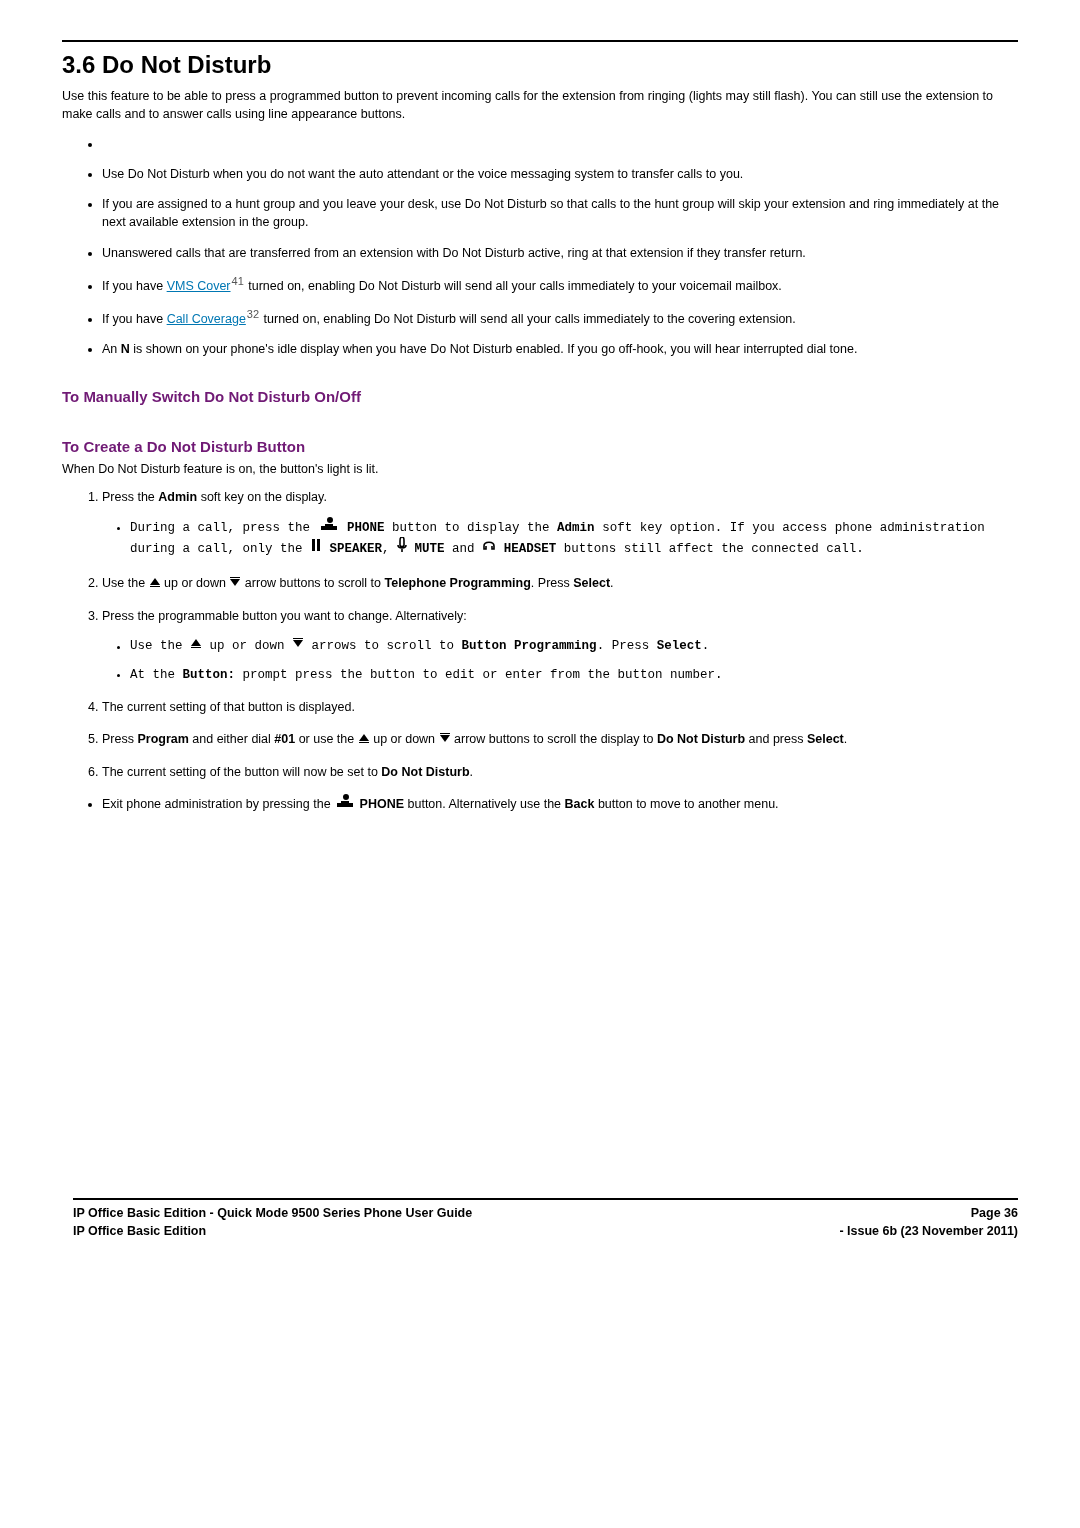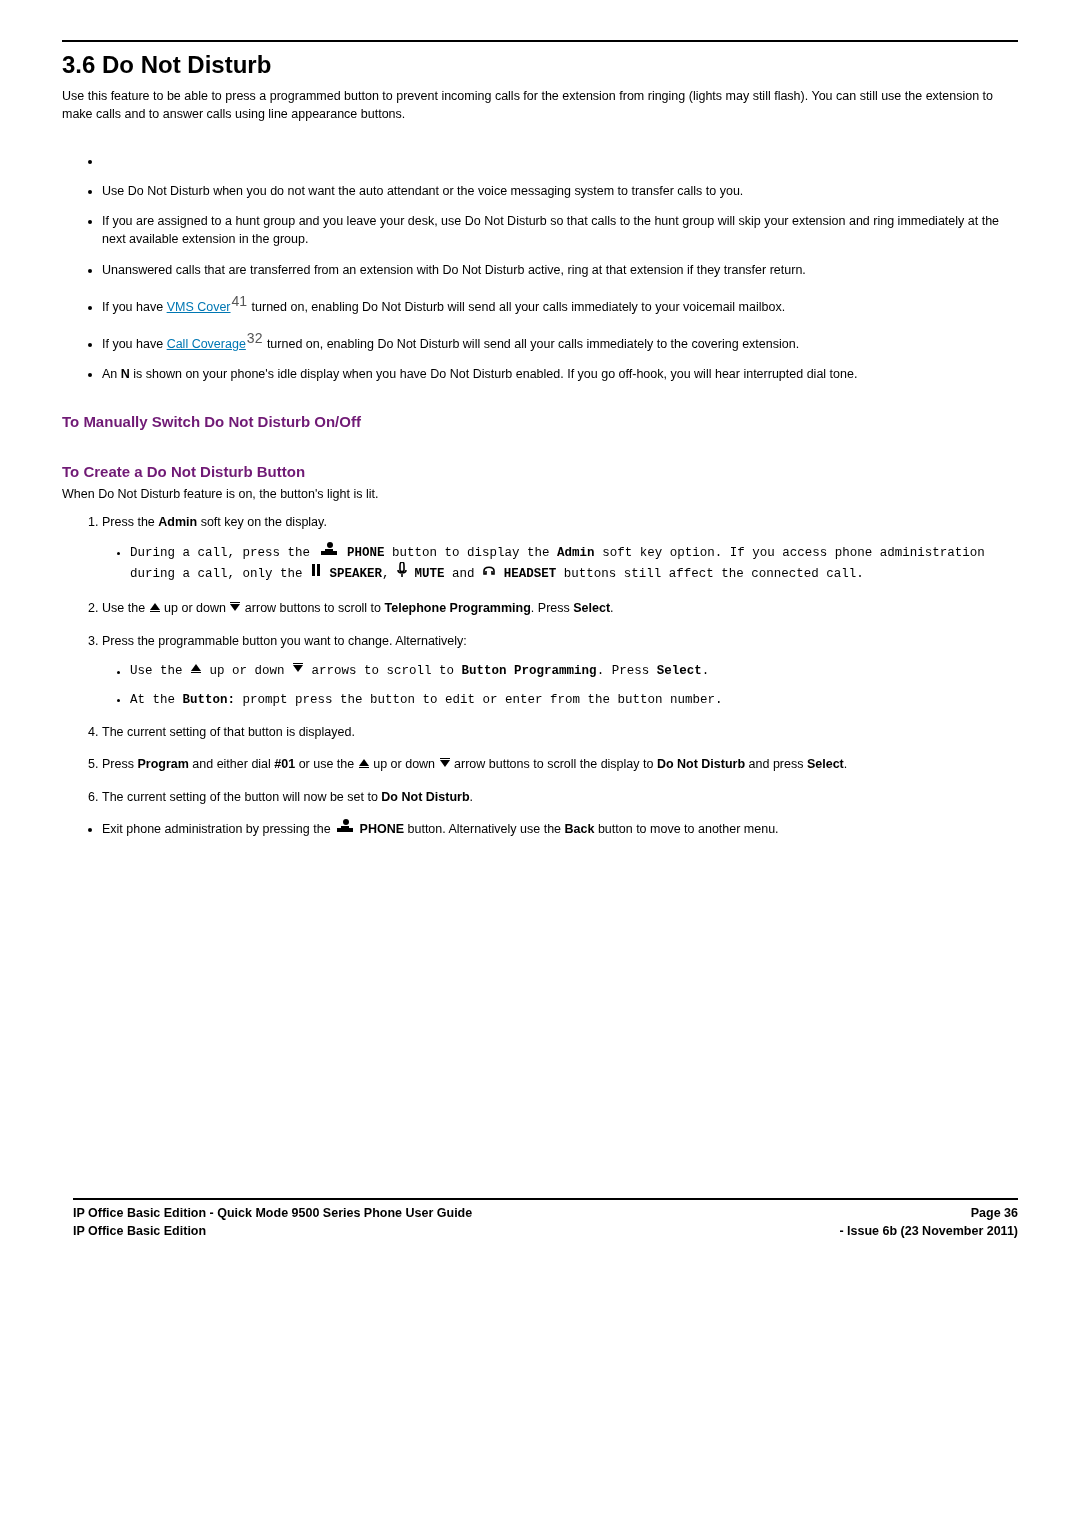--- a/index.html
+++ b/index.html
@@ -23,36 +23,36 @@
     border-top: 2px solid #000;
     margin: 0 0 6px 0;
   }
   h1.section-title {
     font-family: Arial, Helvetica, sans-serif;
     font-weight: bold;
     font-size: 24px;
     margin: 0 0 4px 0;
   }
   .intro {
-    margin: 0 0 29px 0;
+    margin: 0 0 12px 0;
   }
   ul.outer {
     list-style: disc;
     padding-left: 40px;
     margin: 0 0 28px 0;
   }
   ul.outer > li {
     margin-bottom: 12px;
   }
   a.link {
     color: #0077b3;
     text-decoration: underline;
   }
   .sup {
-    font-size: 14px;
+    font-size: 11px;
     vertical-align: super;
     color: #555;
     padding: 0 1px;
   }
   h2.sub {
     font-size: 15px;
     font-weight: bold;
     color: #701a75;
     margin: 0 0 2px 0;
   }

